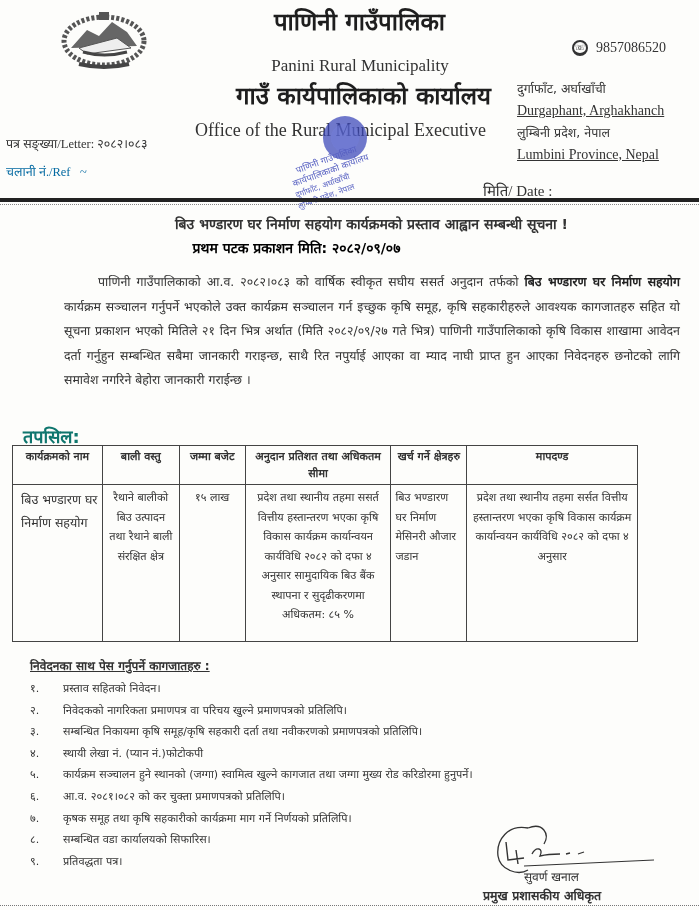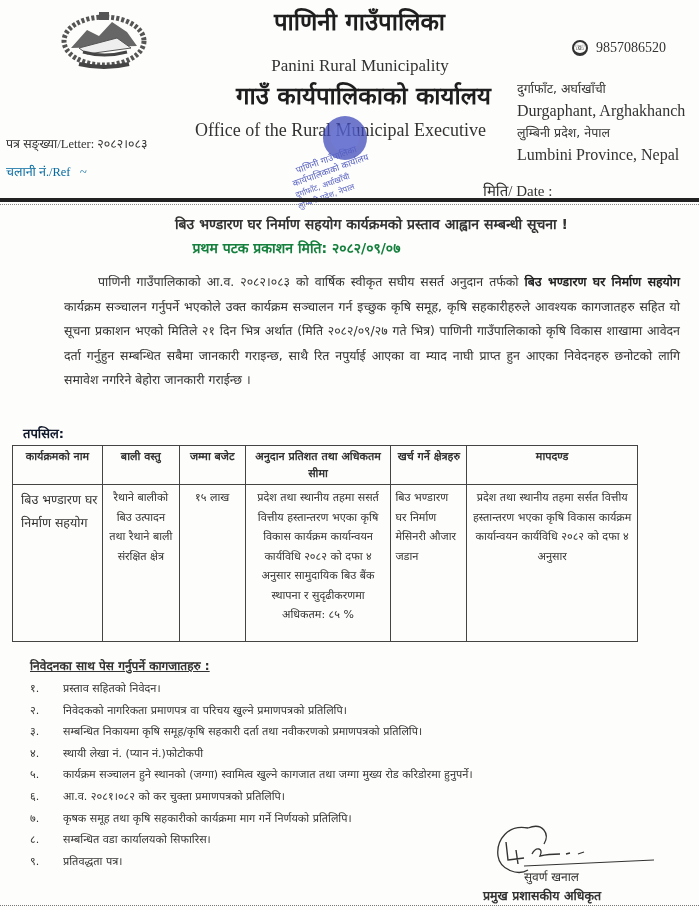--- a/index.html
+++ b/index.html
@@ -10,39 +10,39 @@
 
   .hdr-np-title { position: absolute; left: 0; width: 699px; top: 4px; text-align: center; font-family: "DejaVu Sans", sans-serif; font-weight: bold; font-size: 24px; color: #1e1e1e; padding-left: 20px; }
   .hdr-en-title { position: absolute; left: 0; width: 699px; top: 56px; text-align: center; font-family: "Liberation Serif", serif; font-size: 17px; color: #333; padding-left: 21px; }
   .hdr-np-office { position: absolute; left: 0; width: 699px; top: 78px; text-align: center; font-family: "DejaVu Sans", sans-serif; font-weight: bold; font-size: 24px; color: #1e1e1e; padding-left: 28px; }
   .hdr-en-office { position: absolute; left: 195px; top: 120px; font-family: "Liberation Serif", serif; font-size: 18px; color: #333; }
 
   .phone { position: absolute; left: 572px; top: 40px; display: flex; align-items: center; gap: 8px; font-family: "Liberation Serif", serif; font-size: 14px; color: #333; }
   .phone-icon { width: 16px; height: 16px; border: 2px solid #333; border-radius: 50%; display: flex; align-items: center; justify-content: center; font-size: 9px; line-height: 1; border-bottom-width: 3px; }
 
   .address { position: absolute; left: 517px; top: 78px; font-size: 13px; line-height: 22px; color: #333; }
-  .address .en { font-family: "Liberation Serif", serif; font-size: 16px; }
+  .address .en { font-family: "Liberation Serif", serif; font-size: 14px; text-decoration: underline; }
   .address .np { font-family: "DejaVu Sans", sans-serif; font-size: 12.5px; }
 
   .letter-no { position: absolute; left: 6px; top: 135px; font-family: "Liberation Serif", serif; font-size: 12.5px; color: #333; }
   .ref-no { position: absolute; left: 6px; top: 163px; font-family: "Liberation Serif", serif; font-size: 12.5px; color: #0369a1; }
   .date-field { position: absolute; left: 483px; top: 180px; font-family: "Liberation Serif", serif; font-size: 15px; color: #333; }
 
   .stamp { position: absolute; left: 290px; top: 110px; width: 100px; height: 100px; opacity: 0.85; }
 
   .header-rule { position: absolute; left: 0; top: 198px; width: 699px; height: 4px; background: #222; }
   .header-rule-thin { position: absolute; left: 0; top: 204px; width: 699px; border-top: 1px dotted #888; }
 
   .notice-title { position: absolute; left: 0; width: 699px; top: 214px; text-align: center; font-family: "DejaVu Sans", sans-serif; font-weight: bold; font-size: 14px; color: #333; padding-left: 44px; }
-  .notice-date { position: absolute; left: 0; width: 593px; top: 238px; text-align: center; font-family: "DejaVu Sans", sans-serif; font-weight: bold; font-size: 14px; color: #15803d; }
+  .notice-date { position: absolute; left: 0; width: 593px; top: 238px; text-align: center; font-family: "DejaVu Sans", sans-serif; font-weight: bold; font-size: 14px; color: #000000; }
 
   .body-para { position: absolute; left: 24px; top: 270px; width: 616px; font-family: "DejaVu Sans", sans-serif; font-size: 12.4px; line-height: 24.5px; text-align: justify; color: #333; text-indent: 34px; margin-left: 40px; }
   .body-para b { font-weight: bold; color: #222; }
 
-  .tapsil { position: absolute; left: 23px; top: 424px; font-family: "DejaVu Sans", sans-serif; font-weight: bold; font-size: 13px; color: #0f172a; }
+  .tapsil { position: absolute; left: 23px; top: 424px; font-family: "DejaVu Sans", sans-serif; font-weight: bold; font-size: 18px; color: #0f766e; }
 
   table.prog { position: absolute; left: 12px; top: 445px; width: 626px; border-collapse: collapse; font-family: "DejaVu Sans", sans-serif; color: #333; }
   table.prog th, table.prog td { border: 1.4px solid #444; vertical-align: top; }
   table.prog th { font-size: 11px; font-weight: bold; height: 38px; padding: 2px 3px; text-align: center; line-height: 17px; }
   table.prog td { font-size: 11px; line-height: 19.5px; padding: 3px 4px; height: 157px; }
   td.c1 { font-size: 12.5px !important; line-height: 23px !important; padding-left: 8px !important; }
   td.center { text-align: center; }
 
   .docs-title { position: absolute; left: 30px; top: 657px; font-family: "DejaVu Sans", sans-serif; font-weight: bold; font-size: 12px; color: #333; text-decoration: underline; }
   .docs-list { position: absolute; left: 30px; top: 678px; list-style: none; font-family: "DejaVu Sans", sans-serif; font-size: 11px; color: #333; }

